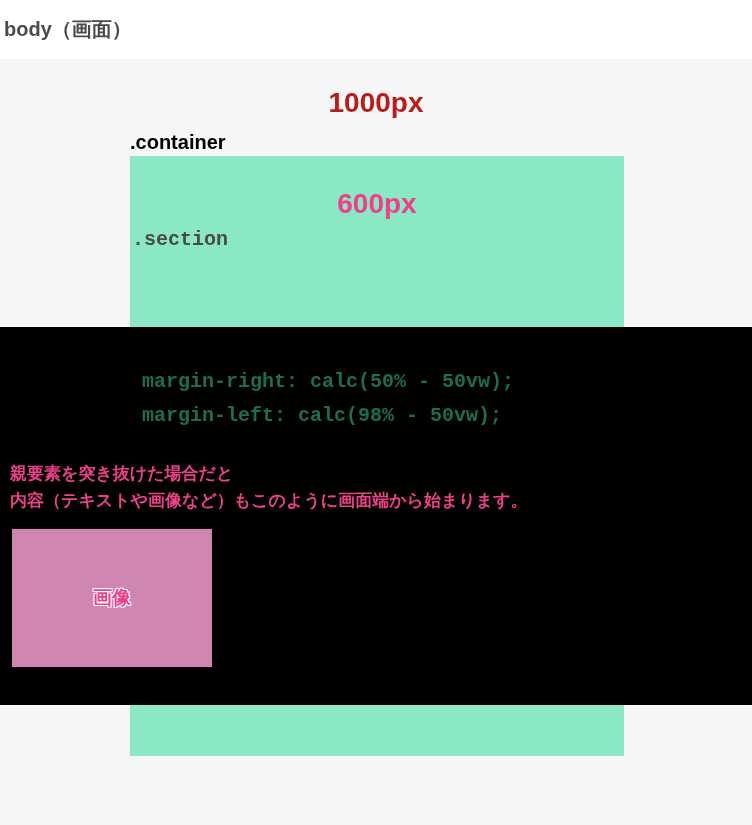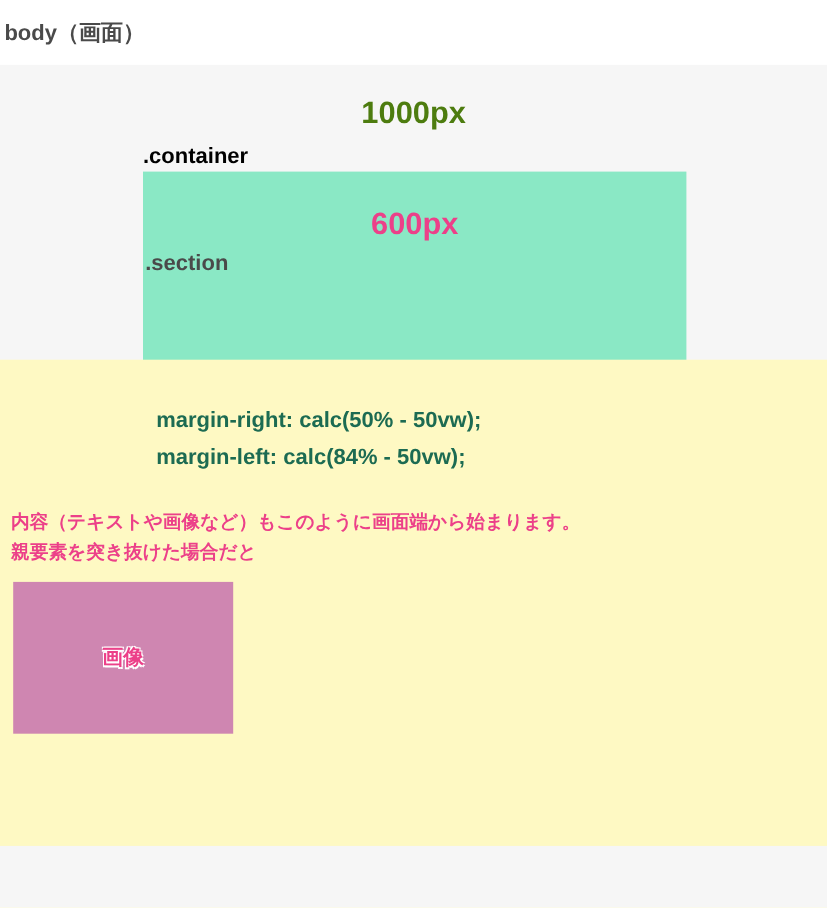--- a/index.html
+++ b/index.html
@@ -23,21 +23,21 @@
     .body-area {
       background: #f6f6f6;
       width: 752px;
       height: 790px;
       position: relative;
     }
     .width-label-1000 {
       text-align: center;
       font-size: 28px;
       font-weight: bold;
-      color: #4d7c0f;
+      color: #b91c1c;
       padding-top: 28px;
       padding-bottom: 12px;
     }
     .container-label {
       font-size: 20px;
       font-weight: bold;
       color: #000000;
       margin-left: 130px;
       margin-bottom: 2px;
     }
@@ -56,29 +56,31 @@
       padding-top: 32px;
       padding-bottom: 8px;
     }
     .section-label {
       font-size: 20px;
       font-weight: bold;
       color: #4a4a4a;
       text-align: left;
       padding-left: 2px;
       margin-bottom: 2px;
+      font-family: Liberation Mono, monospace;
     }
     .section-box {
-      background: #fef9c3;
+      background: #000000;
       position: absolute;
       left: 0;
       width: 752px;
       top: 268px;
-      height: 442px;
+      height: 378px;
       padding-top: 38px;
+      font-family: Liberation Mono, monospace;
     }
     .code-line {
       font-size: 20px;
       font-weight: bold;
       color: #1c6b52;
       margin-left: 142px;
       line-height: 1.7;
     }
     .note-text {
       font-size: 17px;
@@ -113,22 +115,22 @@
 
 <div class="body-area">
   <div class="width-label-1000">1000px</div>
   <div class="container-label">.container</div>
   <div class="container-box">
     <div class="width-label-600">600px</div>
     <div class="section-label">.section</div>
   </div>
   <div class="section-box">
     <div class="code-line">margin-right: calc(50% - 50vw);</div>
-    <div class="code-line">margin-left: calc(84% - 50vw);</div>
+    <div class="code-line">margin-left: calc(98% - 50vw);</div>
     <div class="note-text">
+      <div>親要素を突き抜けた場合だと</div>
       <div>内容（テキストや画像など）もこのように画面端から始まります。</div>
-      <div>親要素を突き抜けた場合だと</div>
     </div>
     <div class="image-placeholder">
       <span class="image-label">画像</span>
     </div>
   </div>
 </div>
 
 </body></html>

